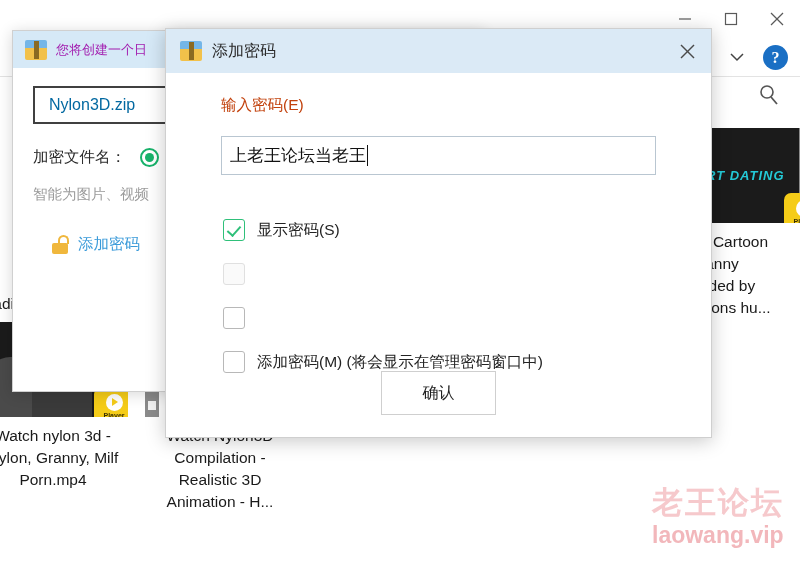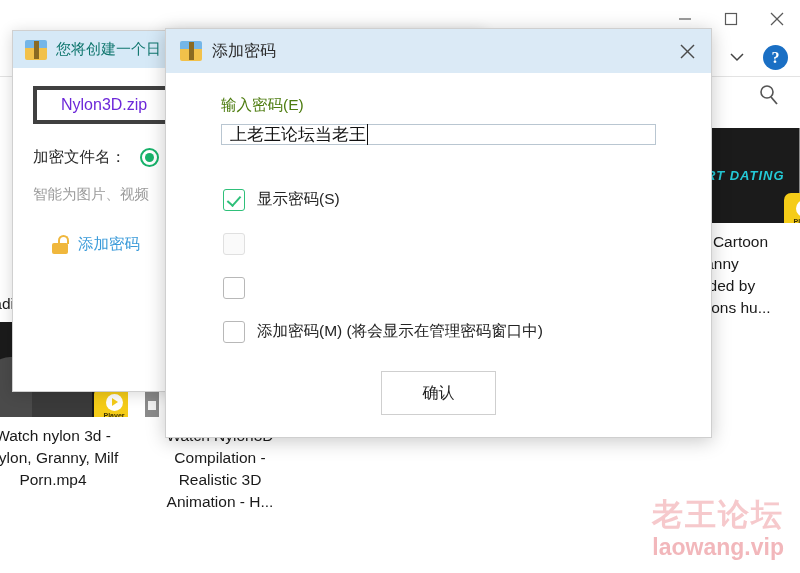--- a/index.html
+++ b/index.html
@@ -240,34 +240,34 @@
     background: #f2c14a;
     border-radius: 0 0 2px 2px;
   }
   .zip-icon .zipper {
     position: absolute;
     top: 1px; left: 9px;
     width: 5px; height: 18px;
     background: #8a6a22;
   }
   .back-dialog-title span.t {
-    font-size: 15px;
-    color: #0f766e;
+    font-size: 13px;
+    color: #a21caf;
   }
   .back-body { padding: 18px 20px 0 20px; }
   .fname-box {
     width: 225px;
     height: 38px;
-    border: 4px solid #404040;
-    display: flex;
-    align-items: center;
-    padding-left: 24px;
+    border: 2px solid #404040;
+    display: flex;
+    align-items: center;
+    padding-left: 14px;
     box-sizing: border-box;
     font-size: 16px;
-    color: #6d28d9;
+    color: #0369a1;
   }
   .cfg-row {
     margin-top: 23px;
     display: flex;
     align-items: center;
     gap: 14px;
   }
   .cfg-label { font-size: 15.5px; color: #2a2a2a; }
   .radio-on {
     width: 19px; height: 19px;
@@ -354,26 +354,26 @@
     display: flex;
     align-items: center;
     justify-content: center;
     color: #4a4a4a;
   }
   .front-body {
     padding: 22px 28px 0 55px;
   }
   .field-label {
     font-size: 15.5px;
-    color: #4d7c0f;
-    margin-bottom: 8px;
+    color: #c2410c;
+    margin-bottom: 20px;
   }
   .pw-input {
     width: 435px;
-    height: 21px;
+    height: 39px;
     border: 1px solid #b9c6d1;
     box-sizing: border-box;
     display: flex;
     align-items: center;
     padding-left: 8px;
     font-size: 17px;
     color: #111;
     background: #fff;
     position: relative;
   }
@@ -383,21 +383,21 @@
     height: 21px;
     background: #111;
     margin-left: 1px;
   }
   .checks {
     margin-top: 44px;
     padding-left: 2px;
   }
   .chk-row {
     display: flex;
-    align-items: flex-start;
+    align-items: center;
     gap: 12px;
     margin-bottom: 22px;
   }
   .chk {
     width: 22px; height: 22px;
     border: 1.6px solid #b8b8b8;
     border-radius: 3px;
     box-sizing: border-box;
     background: #fff;
     flex: none;
@@ -443,22 +443,22 @@
     align-items: center;
     justify-content: center;
     font-family: "Liberation Sans", "DejaVu Sans", sans-serif;
     cursor: default;
   }
 
   
   .watermark {
     position: absolute;
     right: 16px;
-    bottom: 12px;
-    text-align: right;
+    bottom: 24px;
+    text-align: left;
     pointer-events: none;
     user-select: none;
   }
   .watermark .wm-cn {
     font-size: 31px;
     font-weight: bold;
     color: #f6c9cc;
     letter-spacing: 2px;
     line-height: 36px;
   }

